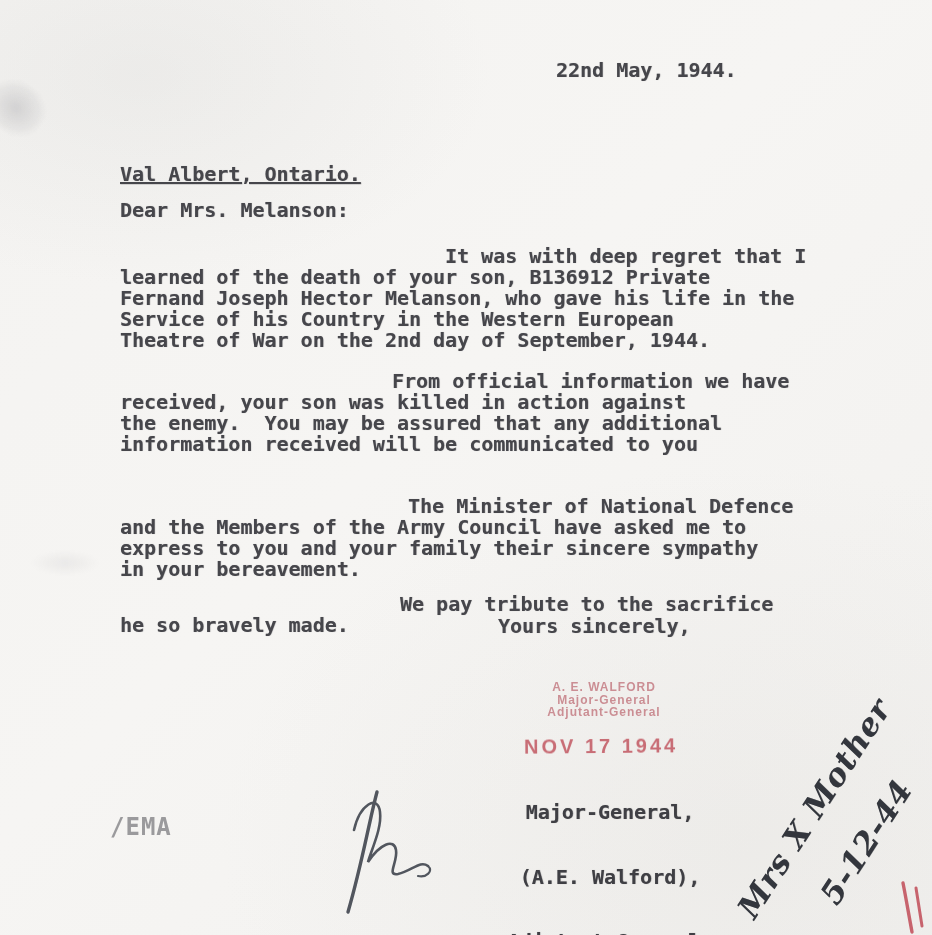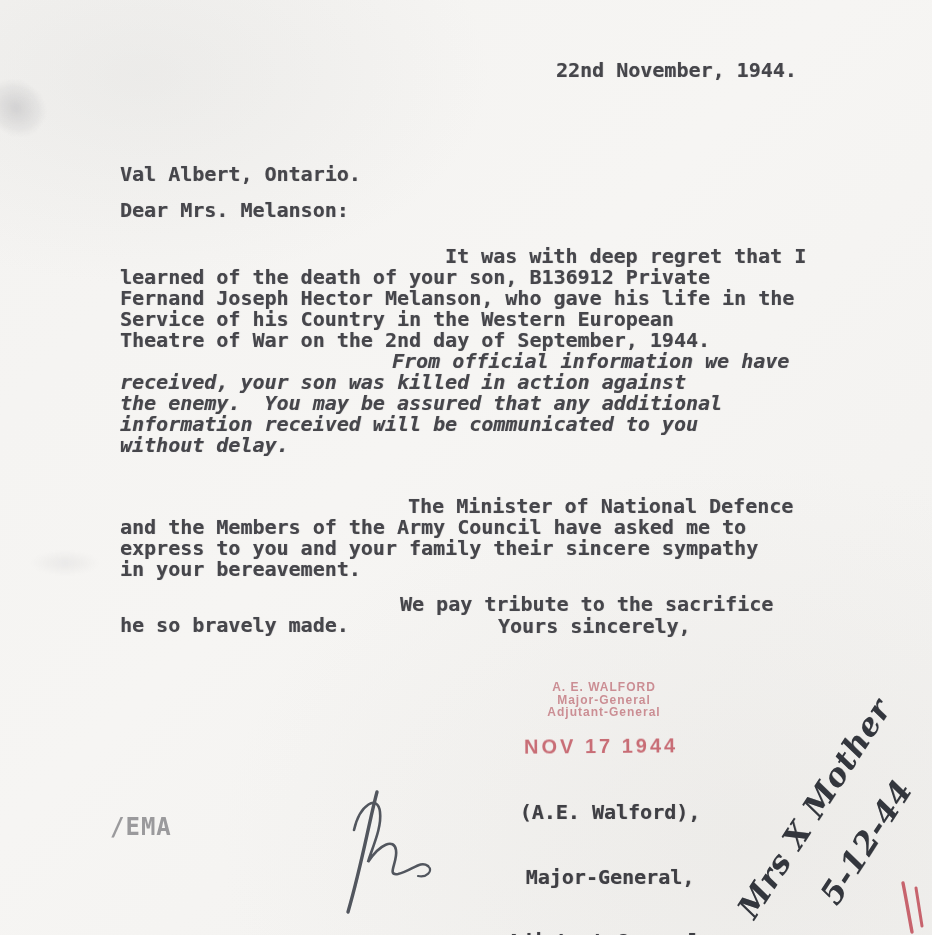--- a/index.html
+++ b/index.html
@@ -65,40 +65,39 @@
   .red-marks { position:absolute; left:893px; top:876px; }
 </style>
 </head>
 <body>
 
 <div class="paper">
 
   <div class="smudge"></div>
   <div class="smudge2"></div>
 
-  <div class="tw" style="left:556px; top:60px;">22nd November, 1944.</div>
+  <div class="tw" style="left:556px; top:60px;">22nd May, 1944.</div>
 
-  <div class="tw" style="left:120px; top:164px;">Val Albert, Ontario.</div>
+  <div class="tw" style="left:120px; top:164px;text-decoration:underline;">Val Albert, Ontario.</div>
 
   <div class="tw" style="left:120px; top:200px;">Dear Mrs. Melanson:</div>
 
   <div class="para" style="top:246px;">
     <div class="tline" style="margin-left:325px;">It was with deep regret that I</div>
     <div class="tline">learned of the death of your son, B136912 Private</div>
     <div class="tline">Fernand Joseph Hector Melanson, who gave his life in the</div>
     <div class="tline">Service of his Country in the Western European</div>
     <div class="tline">Theatre of War on the 2nd day of September, 1944.</div>
   </div>
 
-  <div class="para" style="top:351px;font-style:italic;">
+  <div class="para" style="top:371px;">
     <div class="tline" style="margin-left:272px;">From official information we have</div>
     <div class="tline">received, your son was killed in action against</div>
     <div class="tline">the enemy.  You may be assured that any additional</div>
     <div class="tline">information received will be communicated to you</div>
-    <div class="tline">without delay.</div>
   </div>
 
   <div class="para" style="top:496px;">
     <div class="tline" style="margin-left:288px;">The Minister of National Defence</div>
     <div class="tline">and the Members of the Army Council have asked me to</div>
     <div class="tline">express to you and your family their sincere sympathy</div>
     <div class="tline">in your bereavement.</div>
   </div>
 
   <div class="para" style="top:594px;">
@@ -110,22 +109,22 @@
 
   <div class="stamp-sig">
     <div>A. E. WALFORD</div>
     <div>Major-General</div>
     <div>Adjutant-General</div>
   </div>
 
   <div class="stamp-date">NOV 17 1944</div>
 
   <div class="sig-block">
+    <div>Major-General,</div>
     <div>(A.E. Walford),</div>
-    <div>Major-General,</div>
     <div>Adjutant-General.</div>
   </div>
 
   <div class="initials">/EMA</div>
 
   <div class="hand-sig">
     <svg width="145" height="132" viewBox="0 0 145 132" xmlns="http://www.w3.org/2000/svg">
       <g fill="none" stroke="#3c414b" stroke-linecap="round" opacity="0.88">
         <path d="M 55,6 C 47,36 40,78 26,126" stroke-width="3.4"></path>
         <path d="M 32,44 C 38,18 56,8 58,26 C 60,42 50,62 46,76

